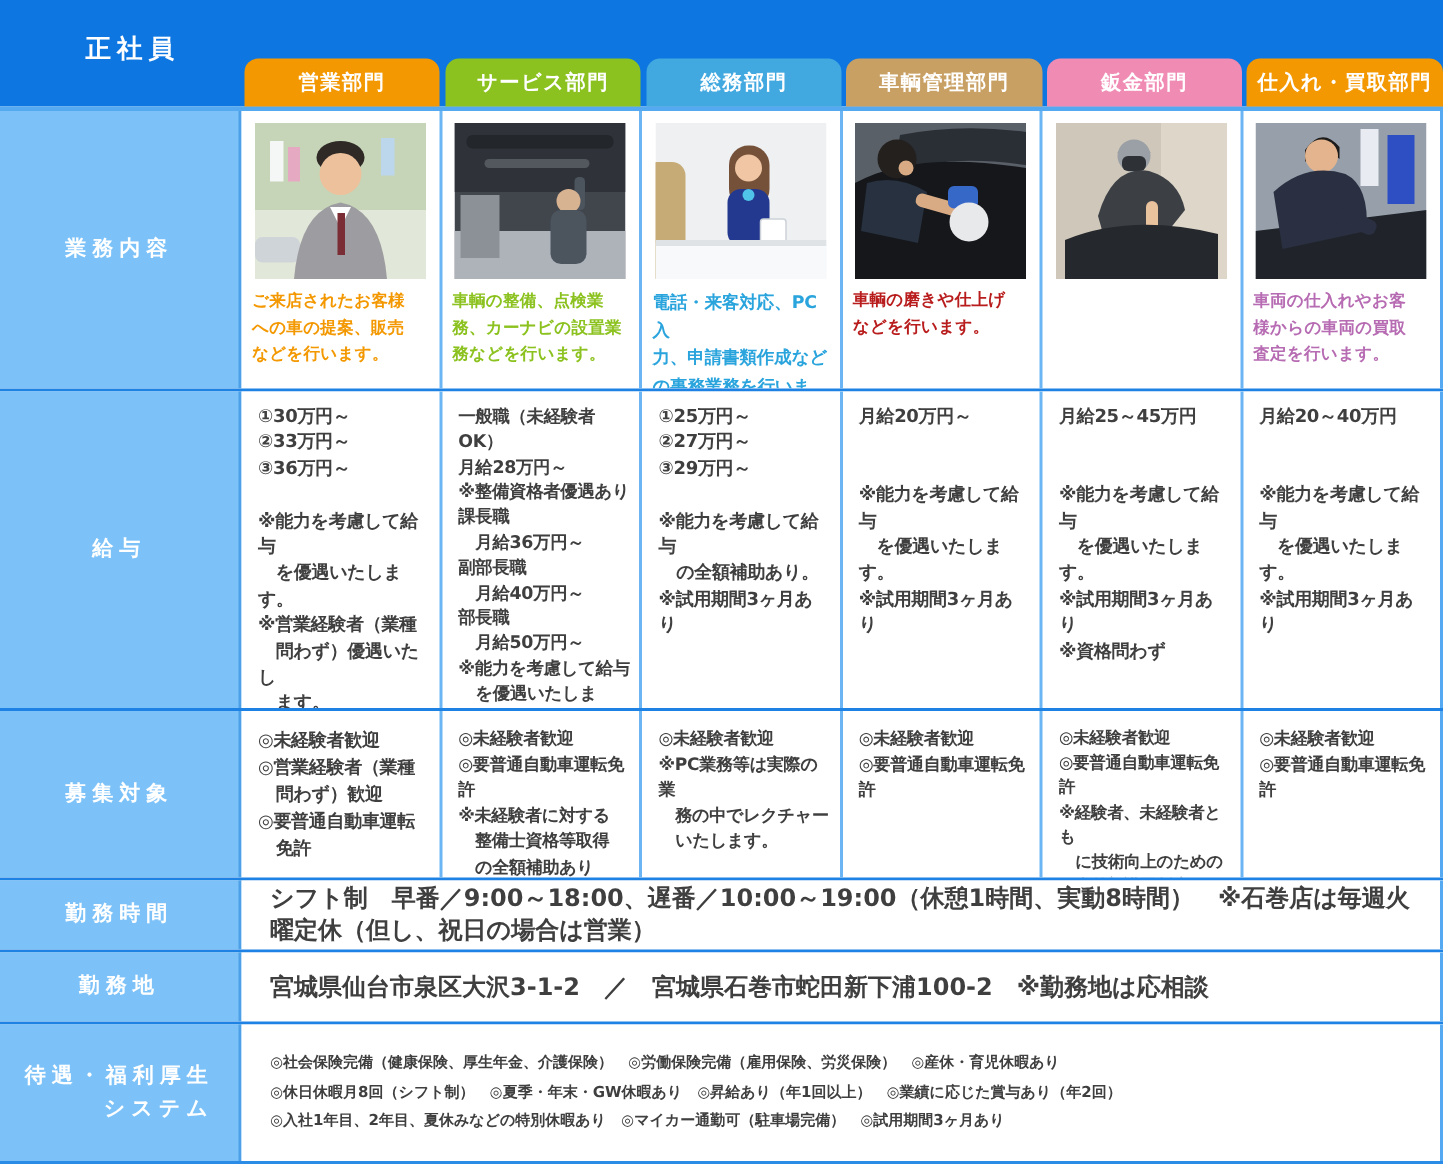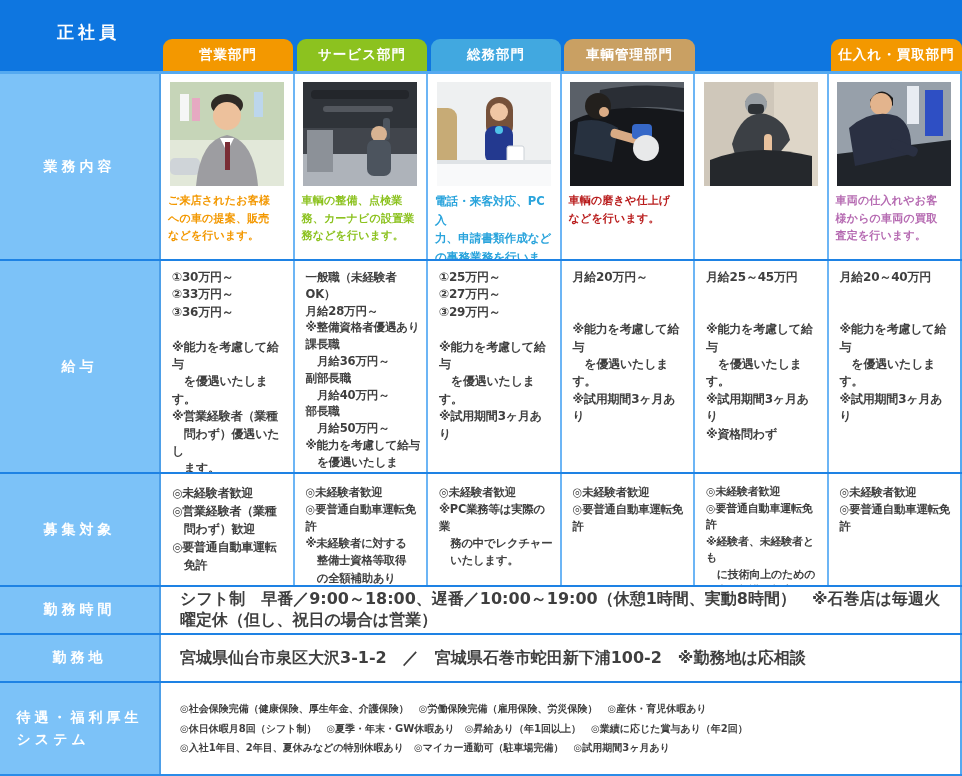--- a/index.html
+++ b/index.html
@@ -19,21 +19,21 @@
   .tab5{left:831px;width:131px;background:#f39800;}
   
   .row{position:absolute;left:0;width:962px;display:flex;background:#fff;}
   #row-duty{top:71px;height:188px;border-top:3px solid #55a9f0;}
   #row-salary{top:259px;height:213px;border-top:2px solid #1e82e4;}
   #row-target{top:472px;height:113px;border-top:2px solid #1e82e4;}
   #row-hours{top:585px;height:48px;border-top:2px solid #1e82e4;}
   #row-loc{top:633px;height:48px;border-top:2px solid #1e82e4;}
   #row-benefits{top:681px;height:95px;border-top:2px solid #1e82e4;border-bottom:2px solid #2b8ce8;}
   .label{width:161px;min-width:161px;background:#7cc2f8;color:#fff;font-weight:bold;font-size:14px;
-         letter-spacing:4px;display:flex;align-items:center;justify-content:center;text-align:left;
+         letter-spacing:4px;display:flex;align-items:center;justify-content:center;text-align:right;
          border-right:2px solid #4d9fe8;white-space:pre-line;line-height:1.55;}
   .cell{flex:1;background:#fff;border-left:2px solid #6cb5f5;overflow:hidden;}
   .cell.first{border-left:none;}
   .cell.last{border-right:2px solid #55a9f0;}
   .wide{flex:1;background:#fff;display:flex;align-items:center;padding-left:19px;padding-right:10px;
         font-weight:bold;color:#3f3f3f;font-size:16px;white-space:pre-line;border-right:2px solid #55a9f0;}
   #row-benefits .wide{line-height:1.95;font-size:10px;}
   
   .photo{width:114px;height:104px;margin:8px auto 0 auto;display:block;}
   .photo svg{width:114px;height:104px;display:block;}
@@ -55,20 +55,21 @@
 <body>
 
 <div class="stage">
 
   <div class="topbar">
     <div class="title">正社員</div>
     <div class="tab tab0">営業部門</div>
     <div class="tab tab1">サービス部門</div>
     <div class="tab tab2">総務部門</div>
     <div class="tab tab3">車輌管理部門</div>
+    <div class="tab tab4">鈑金部門</div>
     <div class="tab tab5">仕入れ・買取部門</div>
   </div>
 
   <div class="row" id="row-duty">
     <div class="label">業務内容</div>
 
     <div class="cell first d0">
       <div class="photo">
         <svg viewBox="0 0 114 104" preserveAspectRatio="none">
           <rect width="114" height="104" fill="#c6d5b8"></rect>
@@ -206,21 +207,21 @@
 ※能力を考慮して給与
 　を優遇いたします。
 ※試用期間3ヶ月あり</div>
     </div>
     <div class="cell">
       <div class="btext">①25万円～
 ②27万円～
 ③29万円～
 
 ※能力を考慮して給与
-　を優遇いたします。
+　の全額補助あり。
 ※試用期間3ヶ月あり</div>
     </div>
     <div class="cell">
       <div class="btext">月給20万円～
 
 
 ※能力を考慮して給与
 　を優遇いたします。
 ※試用期間3ヶ月あり</div>
     </div>

